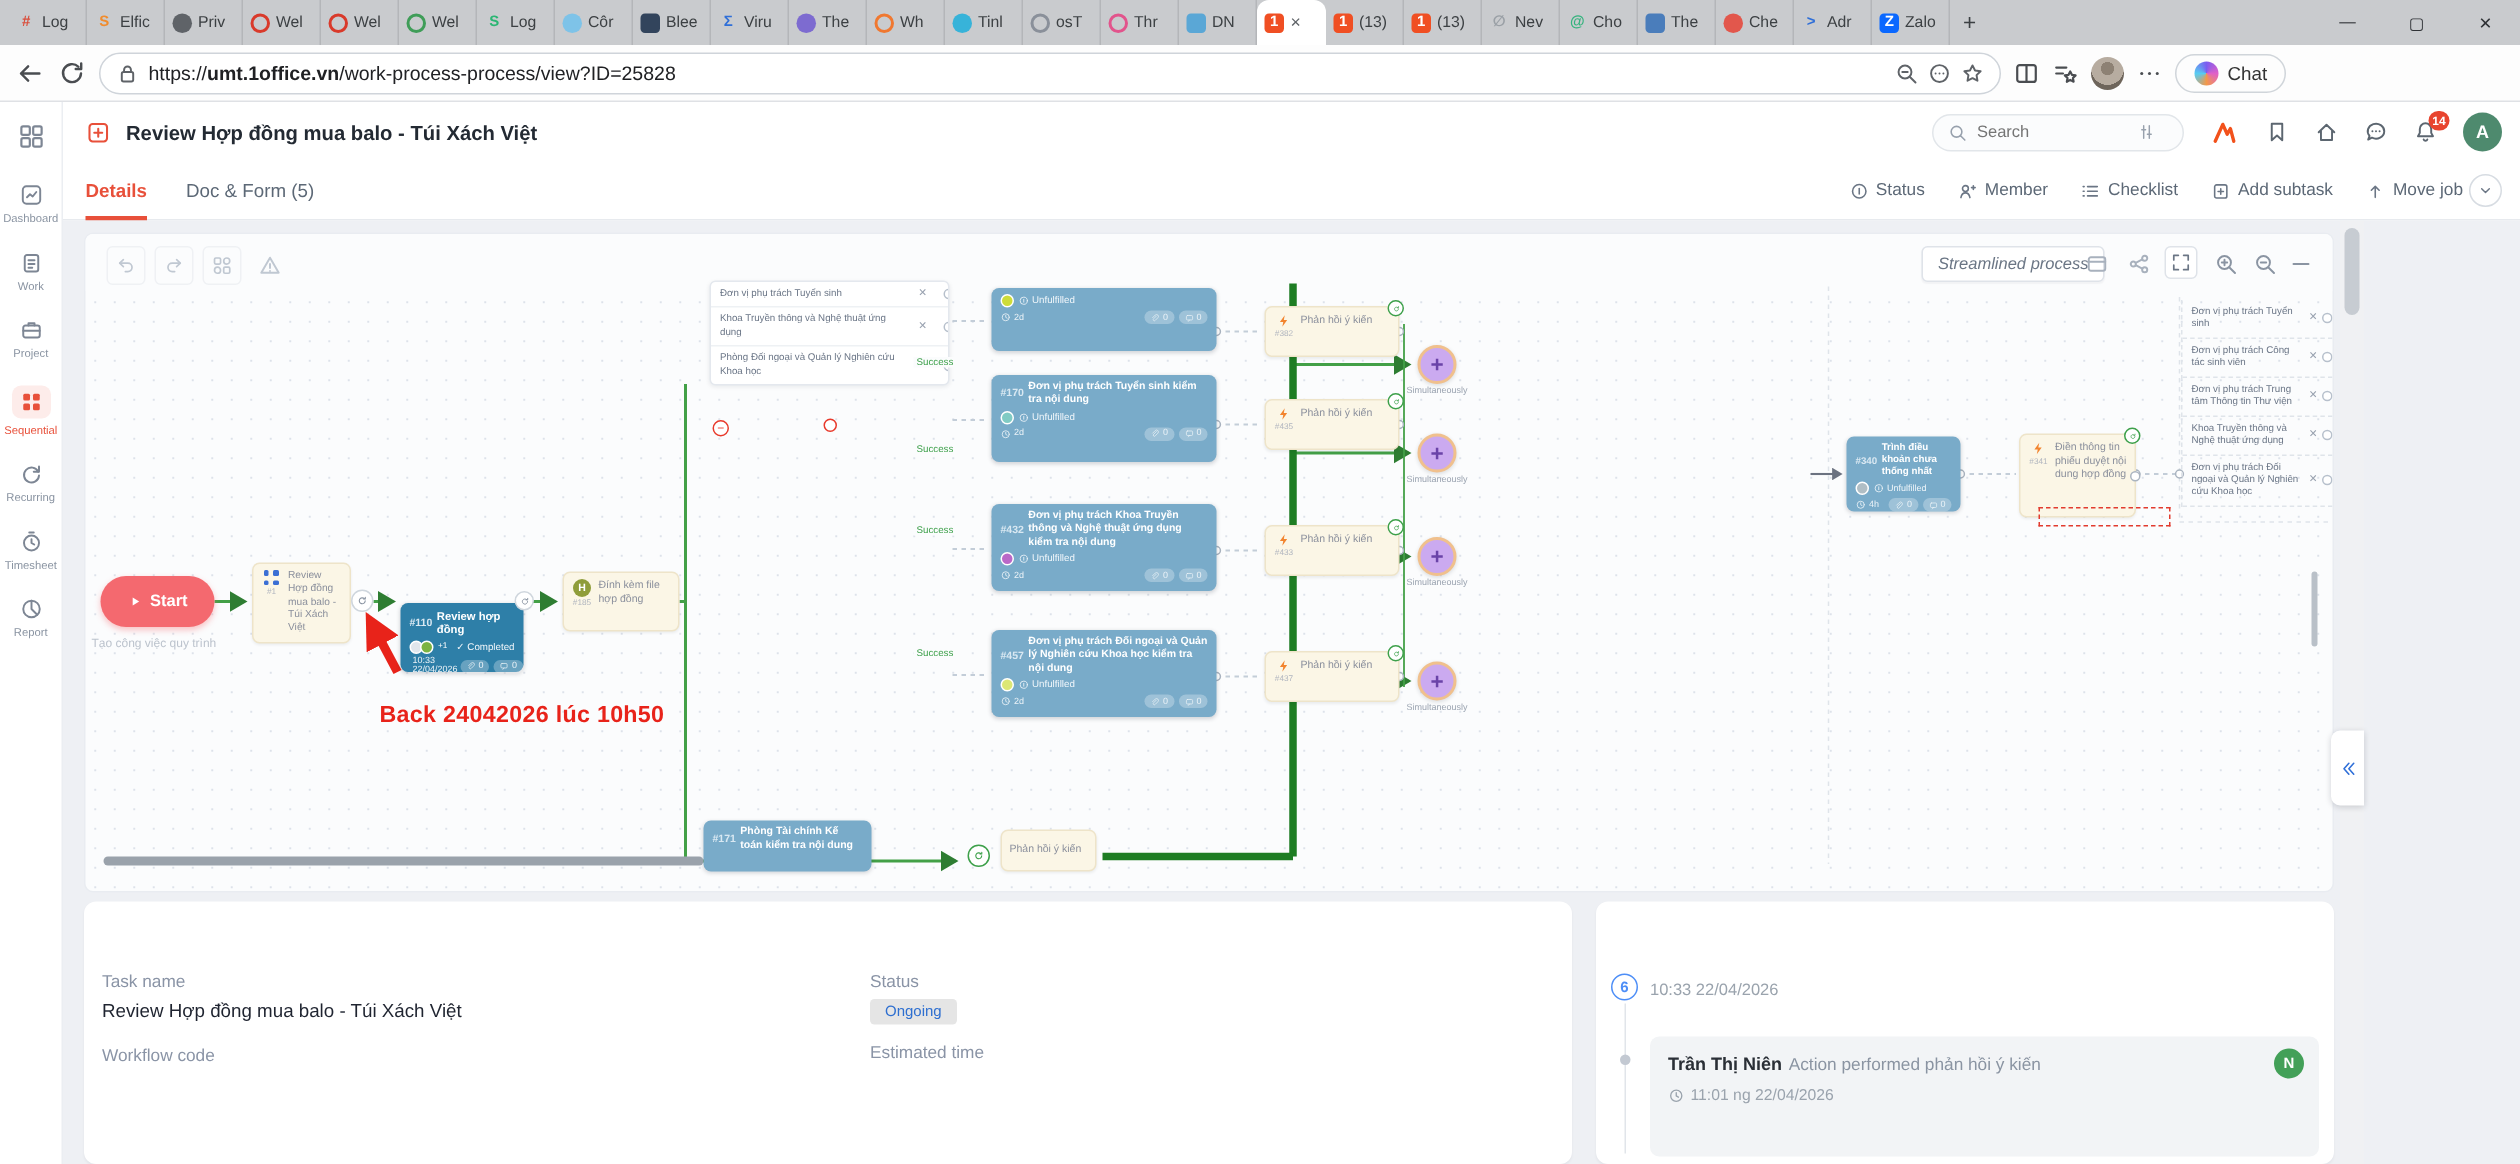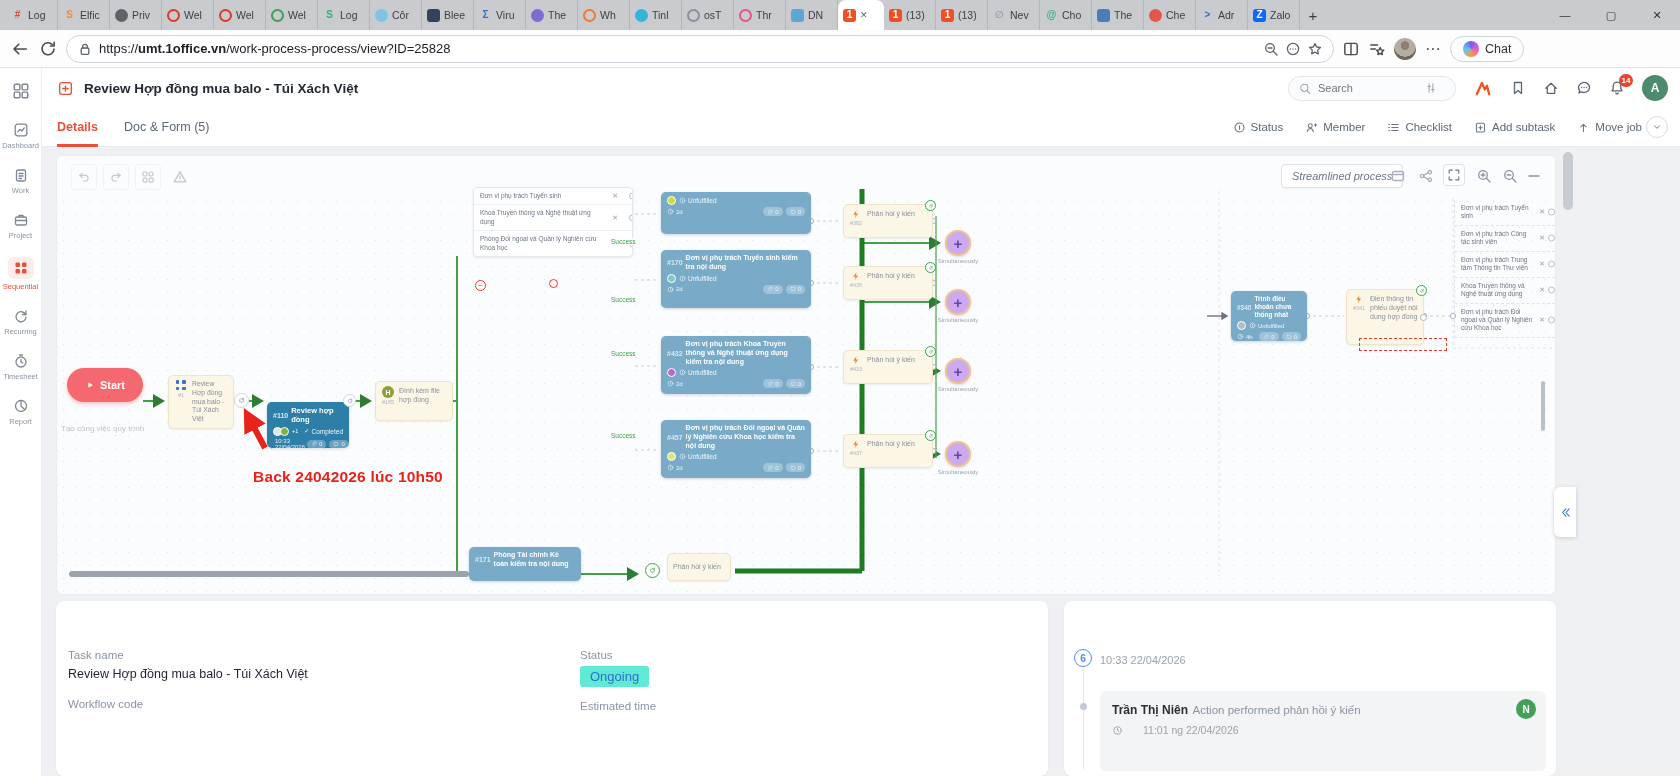--- a/index.html
+++ b/index.html
@@ -138,32 +138,32 @@
   #vscrollmini{background:#b9c0c8;border-radius:2px;}
   .reddash{border:1px dashed #e23b2e;}
 
   
   .card{background:#fff;border-radius:8px;box-shadow:0 1px 2px rgba(16,24,40,.05);}
   .cardhead{display:flex;align-items:center;justify-content:space-between;padding:12px 18px 10px 14px;border-bottom:1px solid #eef0f3;}
   .cardtitle{font-size:13px;font-weight:700;color:#222a33;}
   .cardmin{width:14px;height:14px;color:#8a94a2;}
   .flabel{font-size:11.5px;color:#8a94a6;}
   .fvalue{font-size:12.5px;color:#1f2430;margin-top:6px;}
-  #ongoing{display:inline-block;background:#5eead4;color:#2e6fd0;font-size:13px;border-radius:3px;padding:3px 10px;margin-top:5px;}
+  #ongoing{display:inline-block;background:#e5e5e5;color:#2e6fd0;font-size:10px;border-radius:3px;padding:3px 10px;margin-top:5px;}
 
   #wpnum{width:18px;height:18px;border-radius:50%;border:1.5px solid #4d8ef7;color:#4d8ef7;font-size:10px;font-weight:700;
     display:flex;align-items:center;justify-content:center;background:#fff;}
   #wpline{width:1px;background:#e1e5ea;}
   #wpdot{width:7px;height:7px;border-radius:50%;background:#c3c9d2;}
   #wptitle{font-size:12.5px;font-weight:700;color:#242a32;}
   #wptime{font-size:11px;color:#9aa3ad;margin-top:4px;}
   #wpentry{background:#f2f4f6;border-radius:6px;padding:9px 12px;position:relative;}
   #wpactor{font-size:12px;font-weight:700;color:#2a2f36;}
   #wpaction{font-size:11.5px;color:#8a94a2;}
-  #wptime2{display:flex;align-items:center;gap:20px;font-size:10.5px;color:#9aa3ad;margin-top:6px;}
+  #wptime2{display:flex;align-items:center;gap:4px;font-size:10.5px;color:#9aa3ad;margin-top:6px;}
   #wptime2 .ic{width:11px;height:11px;}
   #wpavatar{position:absolute;right:10px;top:8px;width:20px;height:20px;border-radius:50%;background:#43a058;color:#fff;
     font-size:10px;font-weight:700;display:flex;align-items:center;justify-content:center;}
 
   #pagescroll{background:#f0f1f3;}
   #pagethumb{background:#c7ccd2;border-radius:5px;}
   #edgetab{background:#fff;border-radius:6px 0 0 6px;box-shadow:0 1px 4px rgba(16,24,40,.18);color:#2f6fd8;
     display:flex;align-items:center;justify-content:center;}
   #edgetab svg{width:13px;height:13px;}
   [data-icon] svg{width:100%;height:100%;fill:none;stroke:currentColor;stroke-width:1.3;stroke-linecap:round;stroke-linejoin:round;display:block;}
@@ -661,21 +661,21 @@
             <circle cx="7" cy="7" r="4.3"></circle>
             <path d="M10.3 10.3L14 14M5.2 7h3.6"></path>
           </svg>
         </span>
       <span class="fic abs" style="left:1466px;top:9px;color:#8a94a2" data-icon="minus">
           <svg viewBox="0 0 16 16">
             <path d="M3 8h10"></path>
           </svg>
         </span>
 
-      <div id="startnode" class="abs" style="left:10px;top:212px;width:76px;height:34px">
+      <div id="startnode" class="abs" style="left:10px;top:228px;width:76px;height:34px">
         <span class="ic" data-icon="play" style="width:10px;height:10px">
             <svg viewBox="0 0 16 16">
               <path d="M5.5 3.8v8.4L12.5 8z" fill="currentColor" stroke="none"></path>
             </svg>
           </span>
         <span>Start</span>
       </div>
       <div id="startsub" class="abs" style="left:4px;top:268px">Tạo công việc quy trình</div>
 
       <div class="gnode abs" style="left:111px;top:219px;width:66px;height:54px">

